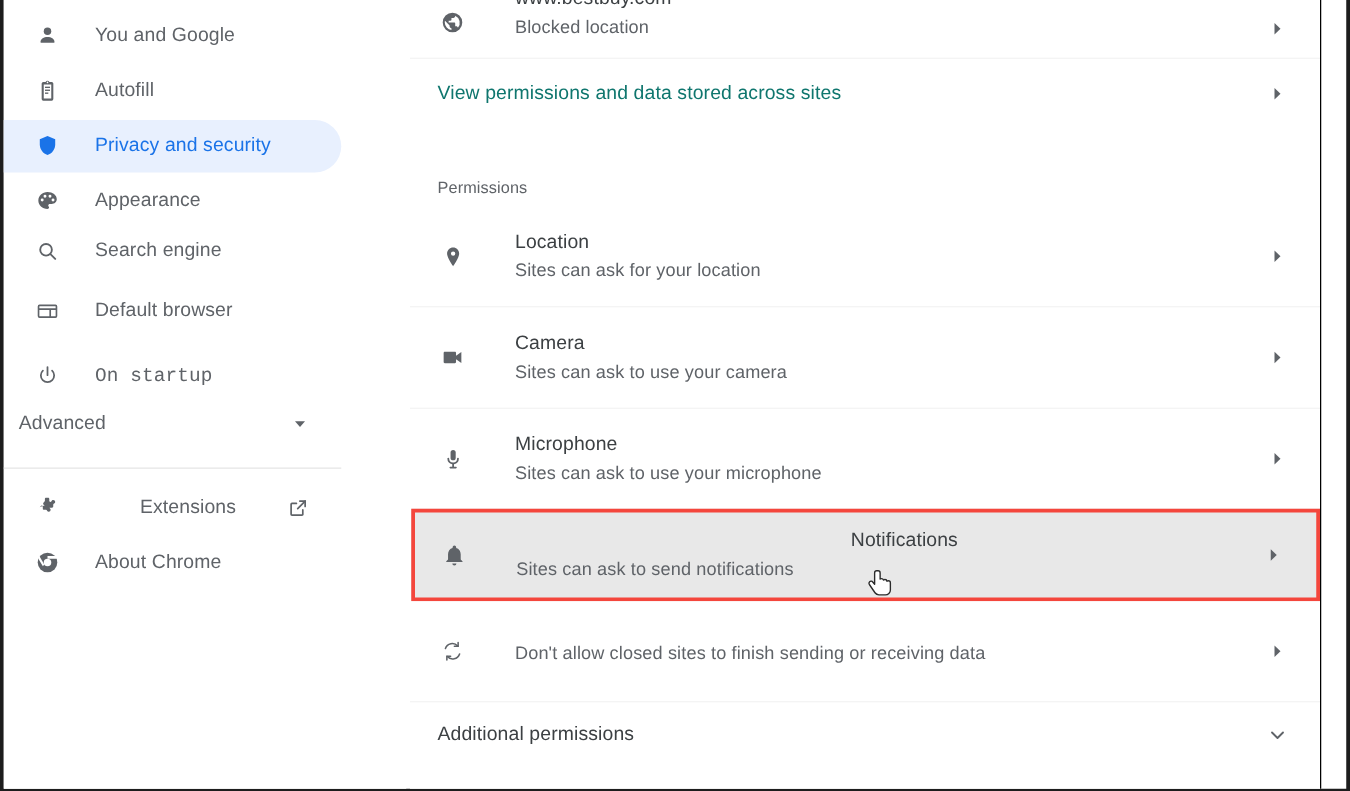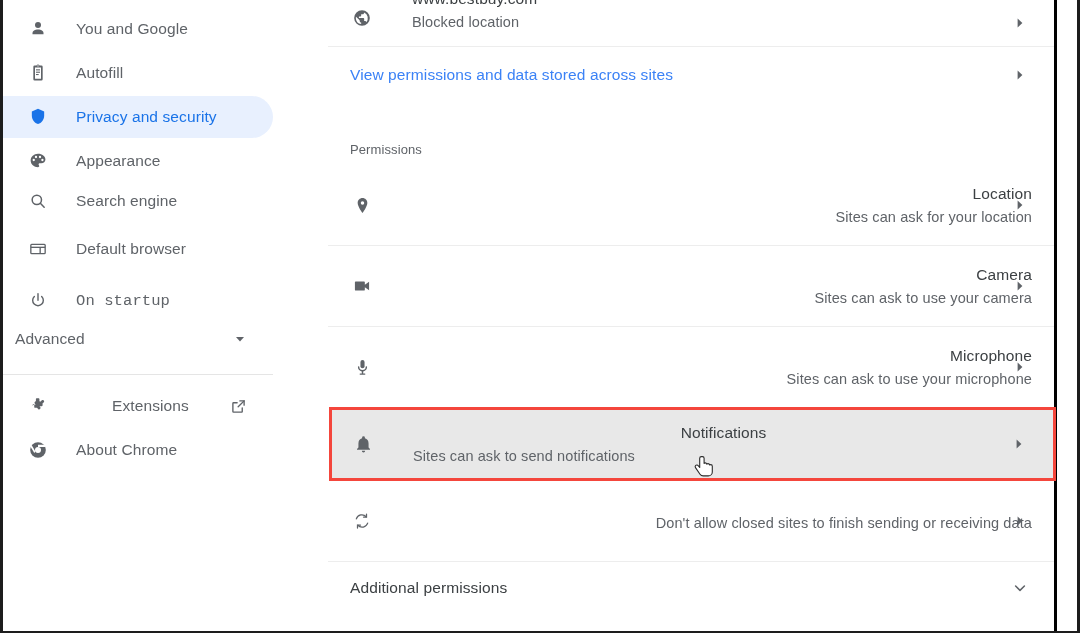--- a/index.html
+++ b/index.html
@@ -101,21 +101,21 @@
     display: flex; align-items: center;
     color: #5f6368;
   }
 
   
   #main {
     position: absolute;
     left: 325px; top: 0;
     width: 729px; height: 100%;
     background: #ffffff;
-    border-right: 3px solid #000000;
+    border-right: 1px solid #000000;
   }
 
   .row {
     position: relative;
     display: flex;
     align-items: center;
     padding: 0 22px 0 22px;
     background: #ffffff;
   }
   .row .row-icon {
@@ -158,36 +158,36 @@
   }
   #row-site .row-icon { margin-top: 8px; }
   #row-site .row-text { margin-top: -12px; }
   #row-site .row-title { color: #3c4043; }
 
   #row-view-permissions {
     height: 56px;
   }
   #row-view-permissions .vp-label {
     font-size: 15.5px;
-    color: #3b82f6;
+    color: #0f766e;
     letter-spacing: .1px;
     margin-left: 0;
   }
 
   #permissions-heading {
     height: 62px;
     display: flex;
     align-items: flex-end;
     padding: 0 22px 8px 22px;
     font-size: 13px;
     color: #5f6368;
     letter-spacing: .1px;
   }
 
-  .perm-row { height: 80px; text-align: right; }
+  .perm-row { height: 80px; }
 
   
   #row-notifications {
     background: #e8e8e8;
     border: 3px solid #f4463c;
     height: 74px;
     margin: 0 1px;
     width: 727px;
     padding: 0 19px 0 19px;
   }

